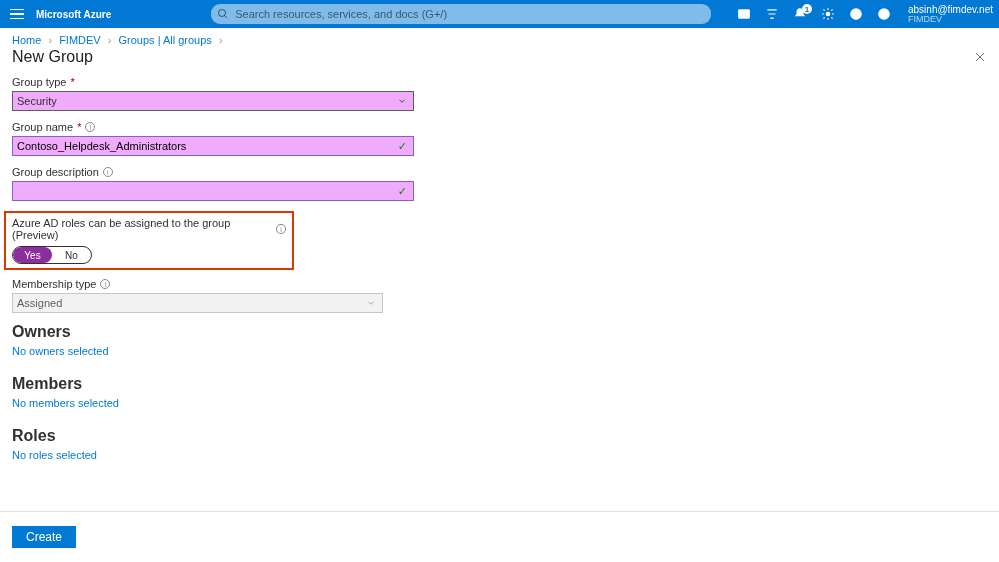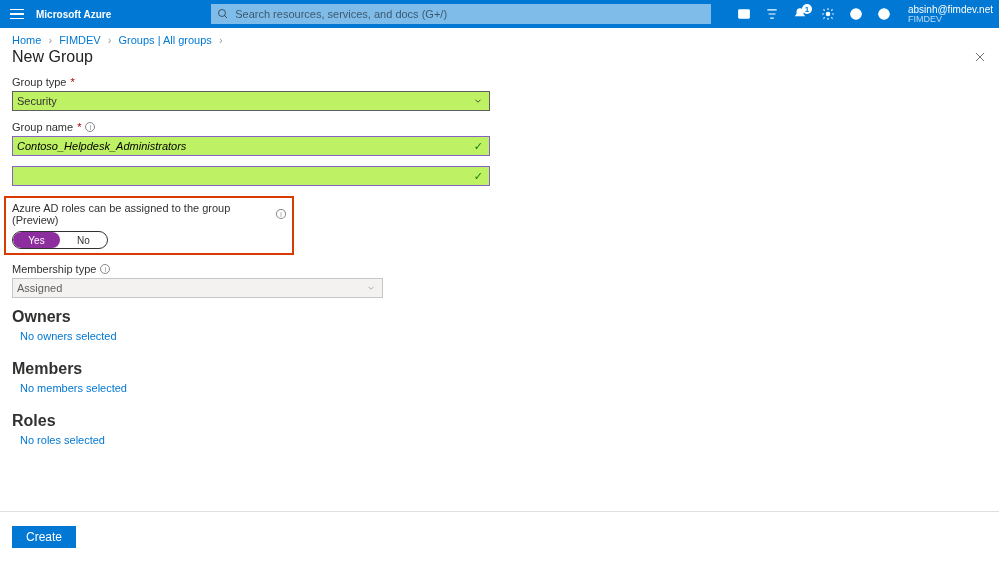--- a/index.html
+++ b/index.html
@@ -3,21 +3,21 @@
   <meta charset="utf-8">
   <style>
     * { box-sizing: border-box; margin: 0; padding: 0; }
     body { font-family: "Segoe UI", Arial, sans-serif; font-size: 12px; color: #323130; background: #fff; width: 999px; height: 562px; overflow: hidden; position: relative; }
 
     
     .header { background: #0078d4; height: 28px; display: flex; align-items: center; color: #fff; padding: 0 6px; width: 100%; }
     .hamburger { width: 20px; display: flex; flex-direction: column; justify-content: center; gap: 3px; padding: 4px; cursor: pointer; }
     .hamburger span { height: 1.5px; background: #fff; width: 14px; }
     .brand { font-weight: 600; font-size: 10px; margin-left: 10px; margin-right: 100px; white-space: nowrap; }
-    .searchbox { flex: 0 0 500px; display: flex; align-items: center; background: #7fbce9; border-radius: 0; height: 20px; padding: 0 6px; color: rgba(0,0,0,0.55); }
+    .searchbox { flex: 0 0 500px; display: flex; align-items: center; background: #7fbce9; border-radius: 9px; height: 20px; padding: 0 6px; color: rgba(0,0,0,0.55); }
     .searchbox input { border: none; background: transparent; font-size: 11px; flex: 1; outline: none; color: rgba(0,0,0,0.7); }
     .searchbox input::placeholder { color: rgba(0,0,0,0.55); }
     .header-spacer { flex: 1; }
     .header-icons { display: flex; align-items: center; gap: 12px; padding: 0 8px; }
     .hicon { width: 16px; height: 16px; position: relative; cursor: pointer; display: flex; align-items: center; justify-content: center; }
     .hicon svg { width: 14px; height: 14px; fill: #fff; stroke: #fff; }
     .notif-dot { position: absolute; top: -2px; right: -4px; background: #fff; color: #0078d4; font-size: 8px; font-weight: 600; border-radius: 50%; width: 10px; height: 10px; display: flex; align-items: center; justify-content: center; }
     .account { display: flex; align-items: center; gap: 6px; margin-left: 8px; }
     .account-text { display: flex; flex-direction: column; line-height: 1; }
     .account-email { font-size: 10px; color: #fff; }
@@ -31,36 +31,36 @@
     .title { font-size: 16px; font-weight: 400; color: #222; }
     .close-x { width: 14px; height: 14px; cursor: pointer; color: #605e5c; }
     .close-x svg { stroke: #605e5c; }
 
     
     .form { padding: 0 12px; width: 450px; }
     .field { margin-bottom: 10px; }
     .label { font-size: 11px; color: #323130; margin-bottom: 3px; display: flex; align-items: center; gap: 4px; }
     .req { color: #a80000; }
     .info-icon { width: 10px; height: 10px; border: 1px solid #888; border-radius: 50%; display: flex; align-items: center; justify-content: center; font-size: 7px; color: #888; }
-    .select, .input { width: 478px; height: 20px; border: 1px solid #605e5c; font-size: 11px; padding: 0 4px; display: flex; align-items: center; background: #bef264; position: relative; }
+    .select, .input { width: 402px; height: 20px; border: 1px solid #605e5c; font-size: 11px; padding: 0 4px; display: flex; align-items: center; background: #f0abfc; position: relative; }
     .select .caret { position: absolute; right: 6px; top: 4px; }
     .caret svg { width: 10px; height: 10px; }
     .input.editable { border-color: #8661c5; }
     .input.editable .check { position: absolute; right: 6px; color: #107c10; }
-    input.txt { border: none; outline: none; width: 100%; font-size: 11px; background: transparent; font-style: italic; }
+    input.txt { border: none; outline: none; width: 100%; font-size: 11px; background: transparent; }
 
     .highlight { border: 2px solid #d83b01; padding: 4px 6px; width: 290px; margin-left: -8px; margin-bottom: 8px; }
-    .toggle-wrap { display: flex; border: 1px solid #323130; border-radius: 10px; width: 96px; height: 18px; overflow: hidden; font-size: 10px; }
+    .toggle-wrap { display: flex; border: 1px solid #323130; border-radius: 10px; width: 80px; height: 18px; overflow: hidden; font-size: 10px; }
     .toggle-opt { flex: 1; display: flex; align-items: center; justify-content: center; cursor: pointer; }
     .toggle-opt.active { background: #8d2e9e; color: #fff; border-radius: 10px; }
 
     .disabled-select { background: #f3f2f1; border-color: #c8c6c4; color: #605e5c; }
 
     .section-label { font-size: 16px; font-weight: 600; color: #323130; margin-top: 10px; margin-bottom: 3px; }
-    .link { font-size: 11px; color: #0078d4; text-decoration: none; cursor: pointer; display: inline-block; margin-bottom: 8px; margin-left: 8px; }
+    .link { font-size: 11px; color: #0078d4; text-decoration: none; cursor: pointer; display: inline-block; margin-bottom: 8px; margin-left: 0; }
 
     
     .footer { position: absolute; bottom: 0; left: 0; right: 0; border-top: 1px solid #e1dfdd; padding: 14px 12px; background: #fff; }
     .create-btn { background: #0078d4; color: #fff; border: none; padding: 4px 14px; font-size: 12px; cursor: pointer; }
   </style>
 </head>
 <body>
 
 <div class="header">
   <div class="hamburger">
@@ -166,20 +166,24 @@
         <span class="req">*</span>
       <span class="info-icon">i</span>
     </div>
     <div class="input editable">
       <input class="txt" type="text" value="Contoso_Helpdesk_Administrators" style="">
       <span class="check">✓</span>
     </div>
   </div>
 
   <div class="field">
+    <div class="label">
+      <span>Group description</span>
+      <span class="info-icon">i</span>
+    </div>
     <div class="input editable">
       <span class="check">✓</span>
     </div>
   </div>
 
   <div class="highlight">
     <div class="label" style="margin-bottom:5px;">
       <span>Azure AD roles can be assigned to the group (Preview)</span>
       <span class="info-icon">i</span>
     </div>

